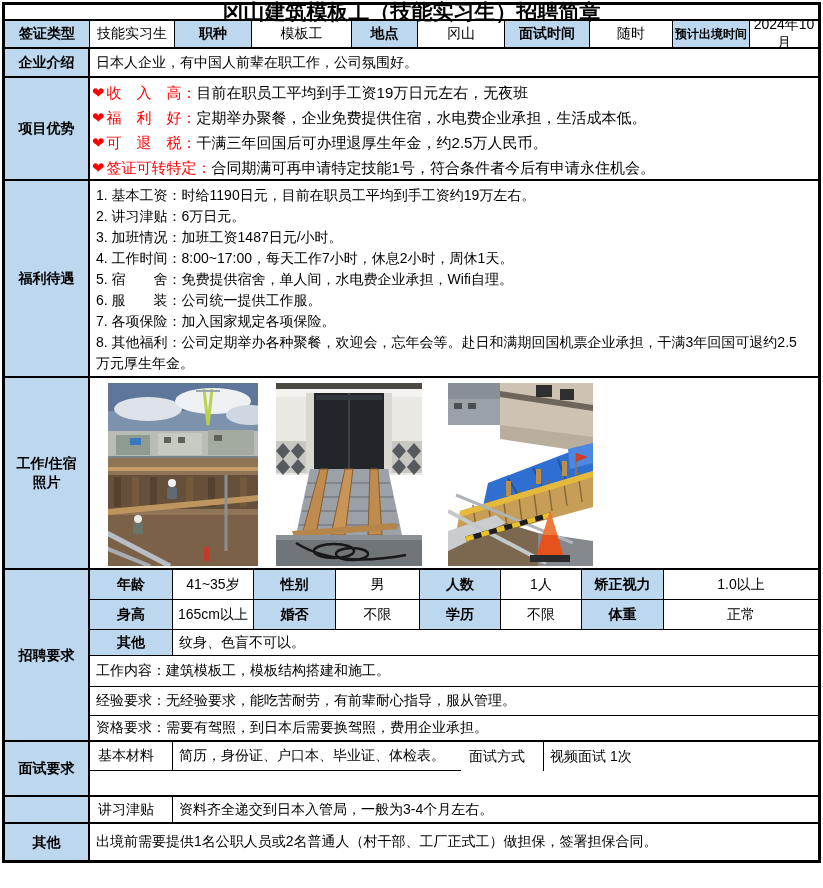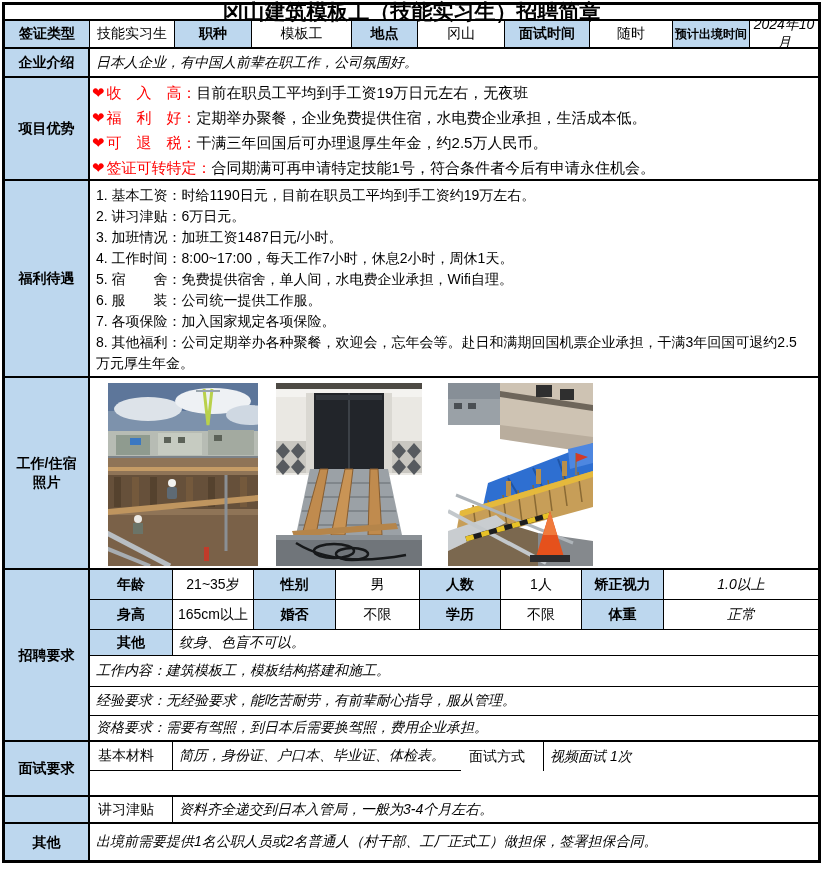--- a/index.html
+++ b/index.html
@@ -23,21 +23,21 @@
     height: 16px;
     display: flex; align-items: center; justify-content: center;
     font-size: 21px; font-weight: bold;
   }
 
   .cell {
     display: flex; align-items: center;
     border-right: 1px solid #000;
     overflow: hidden;
   }
-  .cell.end { border-right: none; font-style: italic; }
+  .cell.end { border-right: none; }
   .blue { background: #BDD7EE; }
   .bold { font-weight: bold; }
   .center { justify-content: center; text-align: center; }
   .padl { padding-left: 6px; padding-right: 16px; text-align: center; }
 
   .label-main {
     width: 85px; flex: none;
     background: #BDD7EE;
     border-right: 2px solid #000;
     display: flex; align-items: center; justify-content: center;
@@ -261,21 +261,21 @@
       </svg>
 
     </div>
   </div>
 
   <div class="req-sec sec">
     <div class="label-main">招聘要求</div>
     <div class="req-right">
       <div class="sub h30">
         <div class="cell gl w83">年龄</div>
-        <div class="cell gv w81">21~35岁</div>
+        <div class="cell gv w81">41~35岁</div>
         <div class="cell gl w82">性别</div>
         <div class="cell gv w84">男</div>
         <div class="cell gl w81">人数</div>
         <div class="cell gv w81">1人</div>
         <div class="cell gl w82">矫正视力</div>
         <div class="cell gv end grow">1.0以上</div>
       </div>
       <div class="sub h30">
         <div class="cell gl w83">身高</div>
         <div class="cell gv w81">165cm以上</div>

